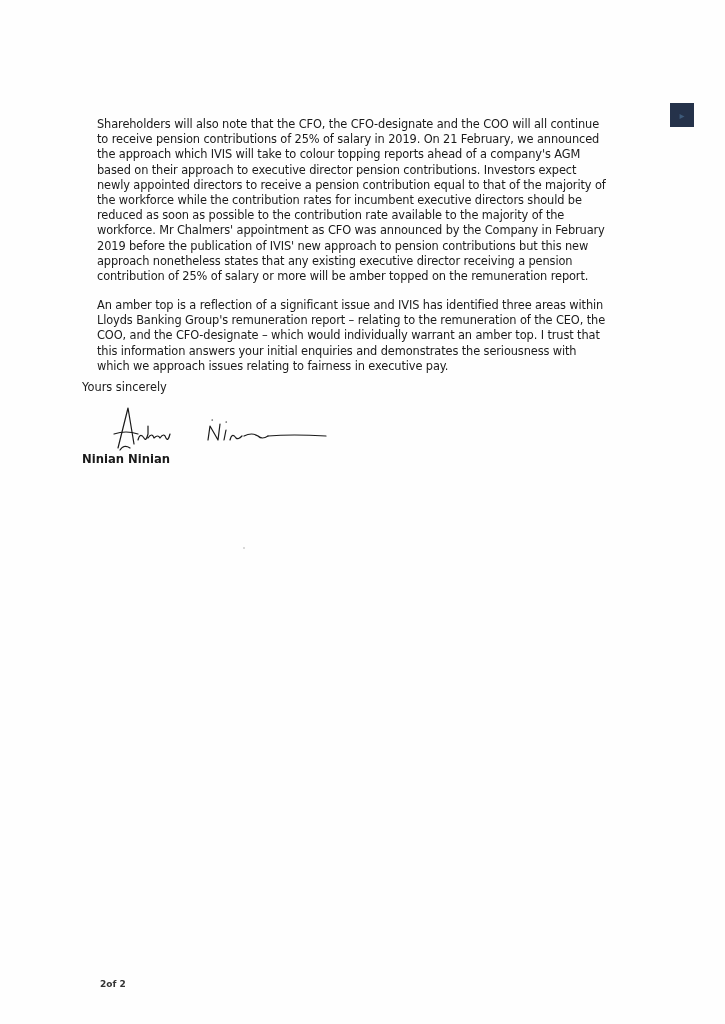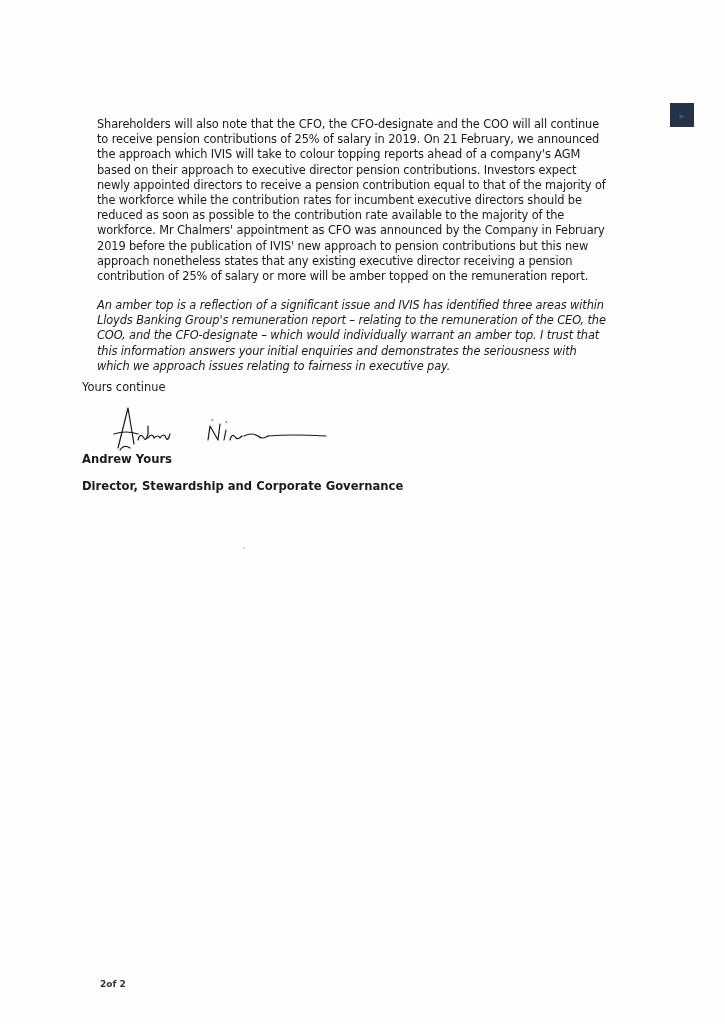--- a/index.html
+++ b/index.html
@@ -6,21 +6,21 @@
     body {
       width: 725px; height: 1024px; position: relative; overflow: hidden;
       font-family: "DejaVu Sans", sans-serif; color: #1a1a1a;
     }
     .page { position: absolute; left: 0; top: 0; width: 725px; height: 1024px; background: #fefefe; }
     .text-block {
       position: absolute; left: 82px; width: 540px;
       font-size: 11.4px; line-height: 15.2px; letter-spacing: -0.12px;
     }
     .para1 { top: 102px; }
-    .para2 { top: 283px; font-style: italic; }
+    .para2 { top: 283px; }
     .para { margin: 15px; }
     .closing { position: absolute; left: 82px; top: 380px; font-size: 11.4px; }
     .signature { position: absolute; left: 112px; top: 404px; width: 230px; height: 50px; }
     .name { position: absolute; left: 82px; top: 452px; font-size: 11.6px; font-weight: bold; }
     .title { position: absolute; left: 82px; top: 479px; font-size: 11.6px; font-weight: bold; }
     .side-marker {
       position: absolute; left: 670px; top: 103px; width: 24px; height: 24px;
       background: #25324a; display: flex; align-items: center; justify-content: center;
     }
     .side-marker span { color: #3d5a7a; font-size: 10px; }
@@ -37,35 +37,34 @@
   </div>
 
   <div class="text-block para1">
     <p class="para">Shareholders will also note that the CFO, the CFO-designate and the COO will all continue to receive pension contributions of 25% of salary in 2019. On 21 February, we announced the approach which IVIS will take to colour topping reports ahead of a company's AGM based on their approach to executive director pension contributions. Investors expect newly appointed directors to receive a pension contribution equal to that of the majority of the workforce while the contribution rates for incumbent executive directors should be reduced as soon as possible to the contribution rate available to the majority of the workforce. Mr Chalmers' appointment as CFO was announced by the Company in February 2019 before the publication of IVIS' new approach to pension contributions but this new approach nonetheless states that any existing executive director receiving a pension contribution of 25% of salary or more will be amber topped on the remuneration report.</p>
   </div>
 
   <div class="text-block para2">
     <p class="para">An amber top is a reflection of a significant issue and IVIS has identified three areas within Lloyds Banking Group's remuneration report – relating to the remuneration of the CEO, the COO, and the CFO-designate – which would individually warrant an amber top. I trust that this information answers your initial enquiries and demonstrates the seriousness with which we approach issues relating to fairness in executive pay.</p>
   </div>
 
-  <div class="closing">Yours continue</div>
+  <div class="closing">Yours sincerely</div>
 
   <svg class="signature" viewBox="0 0 230 50">
     <g fill="none" stroke="#1a1a1a" stroke-width="1.2" stroke-linecap="round" stroke-linejoin="round">
       <path d="M6 44 L16 4 L22 40"></path>
       <path d="M2 30 Q14 26 26 30"></path>
       <path d="M8 46 Q12 40 18 44"></path>
       <path d="M26 36 Q28 28 32 34 Q34 38 36 30 L36 22 M36 34 Q40 28 42 34 Q46 30 48 34 Q52 28 54 34 Q56 38 58 30"></path>
       <path d="M96 36 L98 22 L106 36 L108 20"></path>
       <path d="M100 16 l0.5 0 M114 18 l0.5 0"></path>
       <path d="M112 36 L114 26 M118 36 Q120 28 124 34 Q126 36 130 32"></path>
       <path d="M132 32 Q140 28 146 32 Q150 36 156 32"></path>
       <path d="M156 32 Q180 30 214 32"></path>
     </g>
   </svg>
 
-  <div class="name">Andrew Yours</div>
-  <div class="title">Director, Stewardship and Corporate Governance</div>
+  <div class="name">Ninian Ninian</div>
 
   <div class="speck"></div>
 
   <div class="footer">2of 2</div>
 </div>
 
 </body></html>

